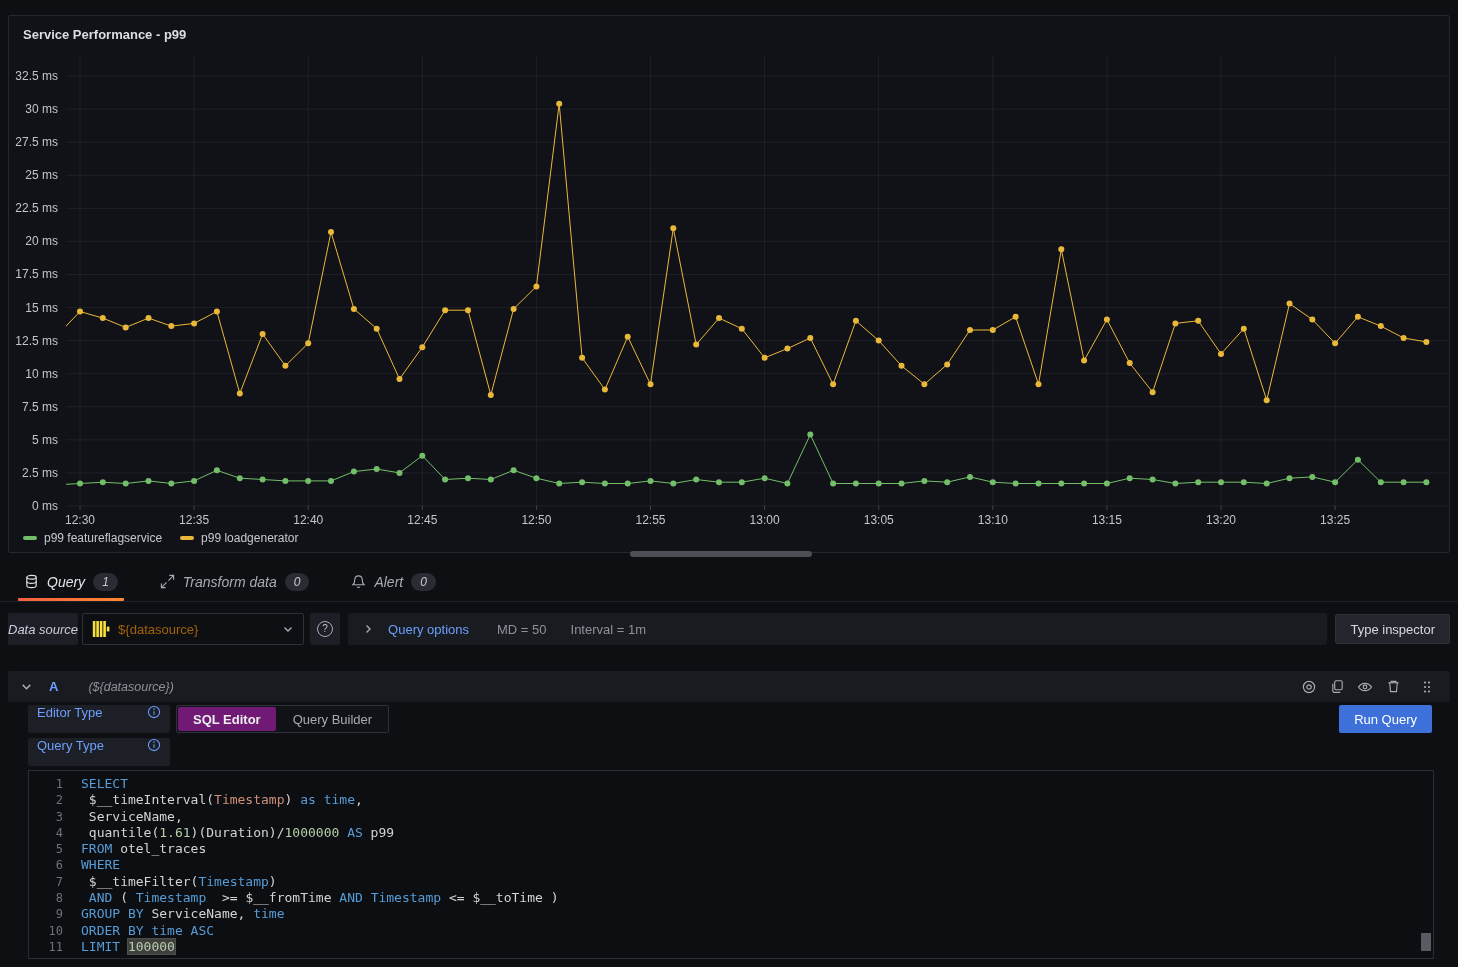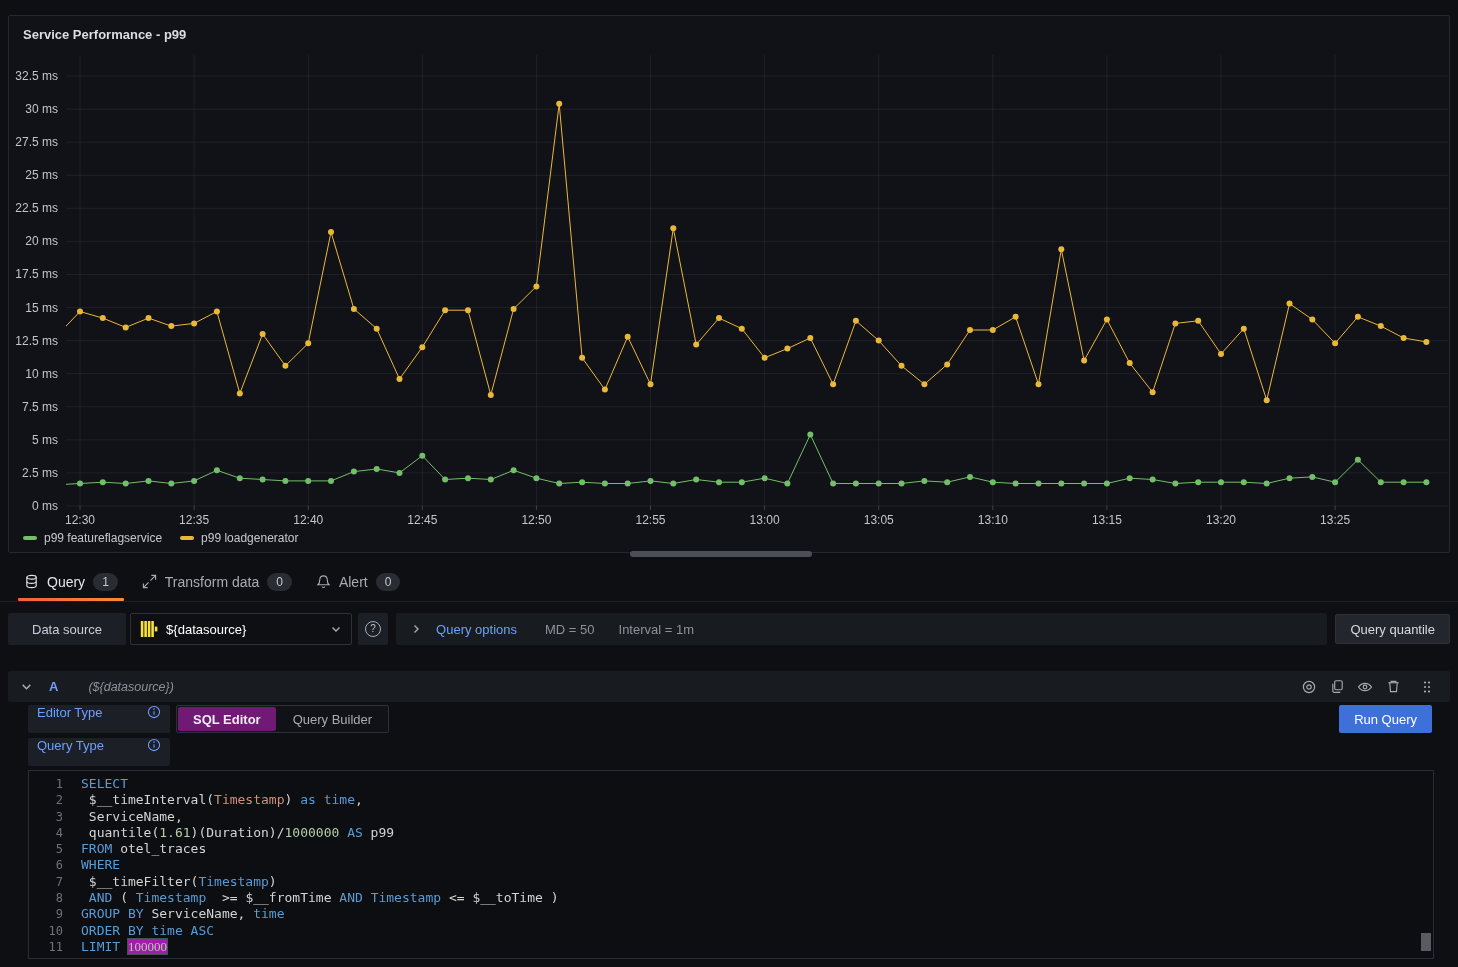--- a/index.html
+++ b/index.html
@@ -9,31 +9,31 @@
   .panel { position:absolute; left:8px; top:15px; width:1442px; height:538px; background:#111217; border:1px solid #25272e; border-radius:2px; }
   .panel-title { position:absolute; left:14px; top:11px; font-size:13px; font-weight:600; color:#dcdde2; z-index:2; }
   svg.chart { position:absolute; left:0; top:0; }
   .tick { fill:#c3c5cb; font-size:12px; font-family:"Liberation Sans",sans-serif; }
   .legend { position:absolute; left:14px; bottom:7px; display:flex; gap:18px; align-items:center; font-size:12px; color:#c7c8cd; z-index:2; }
   .legend-item { display:flex; align-items:center; gap:7px; cursor:pointer; }
   .legend-item i { display:inline-block; width:14px; height:4px; border-radius:2px; }
 
   .hthumb { position:absolute; left:630px; top:551px; width:182px; height:6px; border-radius:3px; background:#4c4f56; cursor:pointer; }
 
-  .tabs { position:absolute; left:8px; top:562px; height:39px; display:flex; align-items:stretch; padding-left:6px; gap:4px; }
+  .tabs { position:absolute; left:8px; top:562px; height:39px; display:flex; align-items:stretch; padding-left:6px; gap:22px;font-style:italic; }
   .tab { display:flex; align-items:center; gap:8px; padding:0 10px; position:relative; color:#a8abb2; font-size:14px; cursor:pointer; }
   .tab.active { color:#e3e4e8; }
   .tab.active::after { content:""; position:absolute; left:4px; right:4px; bottom:0; height:3px; border-radius:1px; background:linear-gradient(90deg,#f55f3e,#ff8833); }
   .tab .ticon { display:flex; align-items:center; }
   .badge { background:#2a2c33; color:#c7c8cd; font-size:12px; border-radius:10px; padding:2px 9px; }
   .divider { position:absolute; left:0; top:601px; width:1458px; height:1px; background:#1e2025; }
 
   .toolbar { position:absolute; left:8px; top:613px; width:1442px; height:32px; display:flex; align-items:stretch; }
-  .chip { background:#1c1f25; display:flex; align-items:center; padding:0 24px; font-size:13px; color:#ccccdc; border-radius:2px; }
-  .select { width:222px; margin-left:4px; background:#0e0f13; border:1px solid #2e3138; border-radius:2px; display:flex; align-items:center; gap:8px; padding:0 9px; font-size:13px; color:#ffffff; cursor:pointer; }
+  .chip { background:#1c1f25; display:flex; align-items:center; padding:0 0; font-size:13px; color:#ccccdc; border-radius:2px;font-style:italic; }
+  .select { width:222px; margin-left:4px; background:#0e0f13; border:1px solid #2e3138; border-radius:2px; display:flex; align-items:center; gap:8px; padding:0 9px; font-size:13px; color:#a16207; cursor:pointer; }
   .select .grow { flex:1; }
   .icon-btn { margin-left:6px; width:30px; background:#1c1f25; border:none; border-radius:2px; display:flex; align-items:center; justify-content:center; cursor:pointer; color:#a8abb2; }
   .qmark { width:16px; height:16px; border:1.3px solid #a8abb2; border-radius:50%; font-size:10px; line-height:13px; text-align:center; display:block; color:#c0c2c8; }
   .options-strip { flex:1; margin-left:8px; background:#181b20; border-radius:2px; display:flex; align-items:center; padding:0 14px; font-size:13px; cursor:pointer; }
   .options-strip .caret { display:flex; align-items:center; color:#a8abb2; margin-right:14px; }
   .options-strip .link { color:#6e9fff; margin-right:28px; font-weight:500;text-align:center; }
   .options-strip .dim { color:#8e9199; margin-right:24px; }
   .btn-secondary { margin-left:8px; background:#24262d; border:1px solid #2e3138; color:#d8d9df; font-size:13px; border-radius:2px; padding:0 14px; cursor:pointer; height:30px; align-self:center; font-family:inherit; }
 
   .qheader { position:absolute; left:8px; top:671px; width:1442px; height:31px; background:#181b20; border-radius:2px; display:flex; align-items:center; padding:0 12px; }
@@ -51,21 +51,21 @@
   .seg-group { display:flex; background:#111217; border:1px solid #2e3138; border-radius:2px; }
   .seg { background:transparent; border:none; color:#a8abb2; font-size:13px; padding:0 15px; cursor:pointer; border-radius:2px; margin:1px; font-family:inherit; }
   .seg.on { background:#701a75; color:#eceded; font-weight:600; }
   .run-btn { position:absolute; right:26px; top:705px; height:28px; background:#3d71d9; color:#fff; border:none; border-radius:2px; font-size:13px; font-weight:500; padding:0 15px; cursor:pointer; font-family:inherit; }
 
   .code-editor { position:absolute; left:28px; top:770px; width:1406px; height:189px; background:#0d0e12; border:1px solid #2a2d33; padding-top:5px; font-family:"DejaVu Sans Mono",monospace; font-size:13px; overflow:hidden; }
   .code-line { display:flex; height:16.3px; line-height:16.3px; }
   .ln { width:34px; text-align:right; color:#6e7179; font-size:12px; flex:none; }
   .code { white-space:pre; padding-left:18px; color:#d4d4d4; }
   .kw { color:#569cd6; } .str { color:#ce9178; } .num { color:#b5cea8; } .pl { color:#d4d4d4; }
-  .sel { background:#a21caf; box-shadow:0 0 0 1px #46514c;font-family:Liberation Serif, serif; }
+  .sel { background:#404040; box-shadow:0 0 0 1px #46514c; }
   .vthumb { position:absolute; right:2px; bottom:7px; width:10px; height:18px; background:#585b61; cursor:pointer; }
 </style>
 </head>
 <body>
 
 <section class="panel">
   <h2 class="panel-title">Service Performance - p99</h2>
   <svg class="chart" width="1442" height="538" viewBox="8 8 1442 538">
       <defs>
         <clipPath id="plotclip">
@@ -342,21 +342,21 @@
   <div class="options-strip">
     <span class="caret">
       <svg width="12" height="12" viewBox="0 0 12 12" fill="none" stroke="currentColor" stroke-width="1.4">
           <path d="M4.5 2.5L8 6l-3.5 3.5"></path>
         </svg>
     </span>
     <span class="link">Query options</span>
     <span class="dim">MD = 50</span>
     <span class="dim">Interval = 1m</span>
   </div>
-  <button class="btn-secondary">Query quantile</button>
+  <button class="btn-secondary">Type inspector</button>
 </div>
 
 <div class="qheader">
   <span class="caret">
     <svg width="13" height="13" viewBox="0 0 12 12" fill="none" stroke="currentColor" stroke-width="1.4">
         <path d="M2.5 4.5L6 8l3.5-3.5"></path>
       </svg>
   </span>
   <span class="qref">A</span>
   <span class="qhint">(${datasource})</span>

